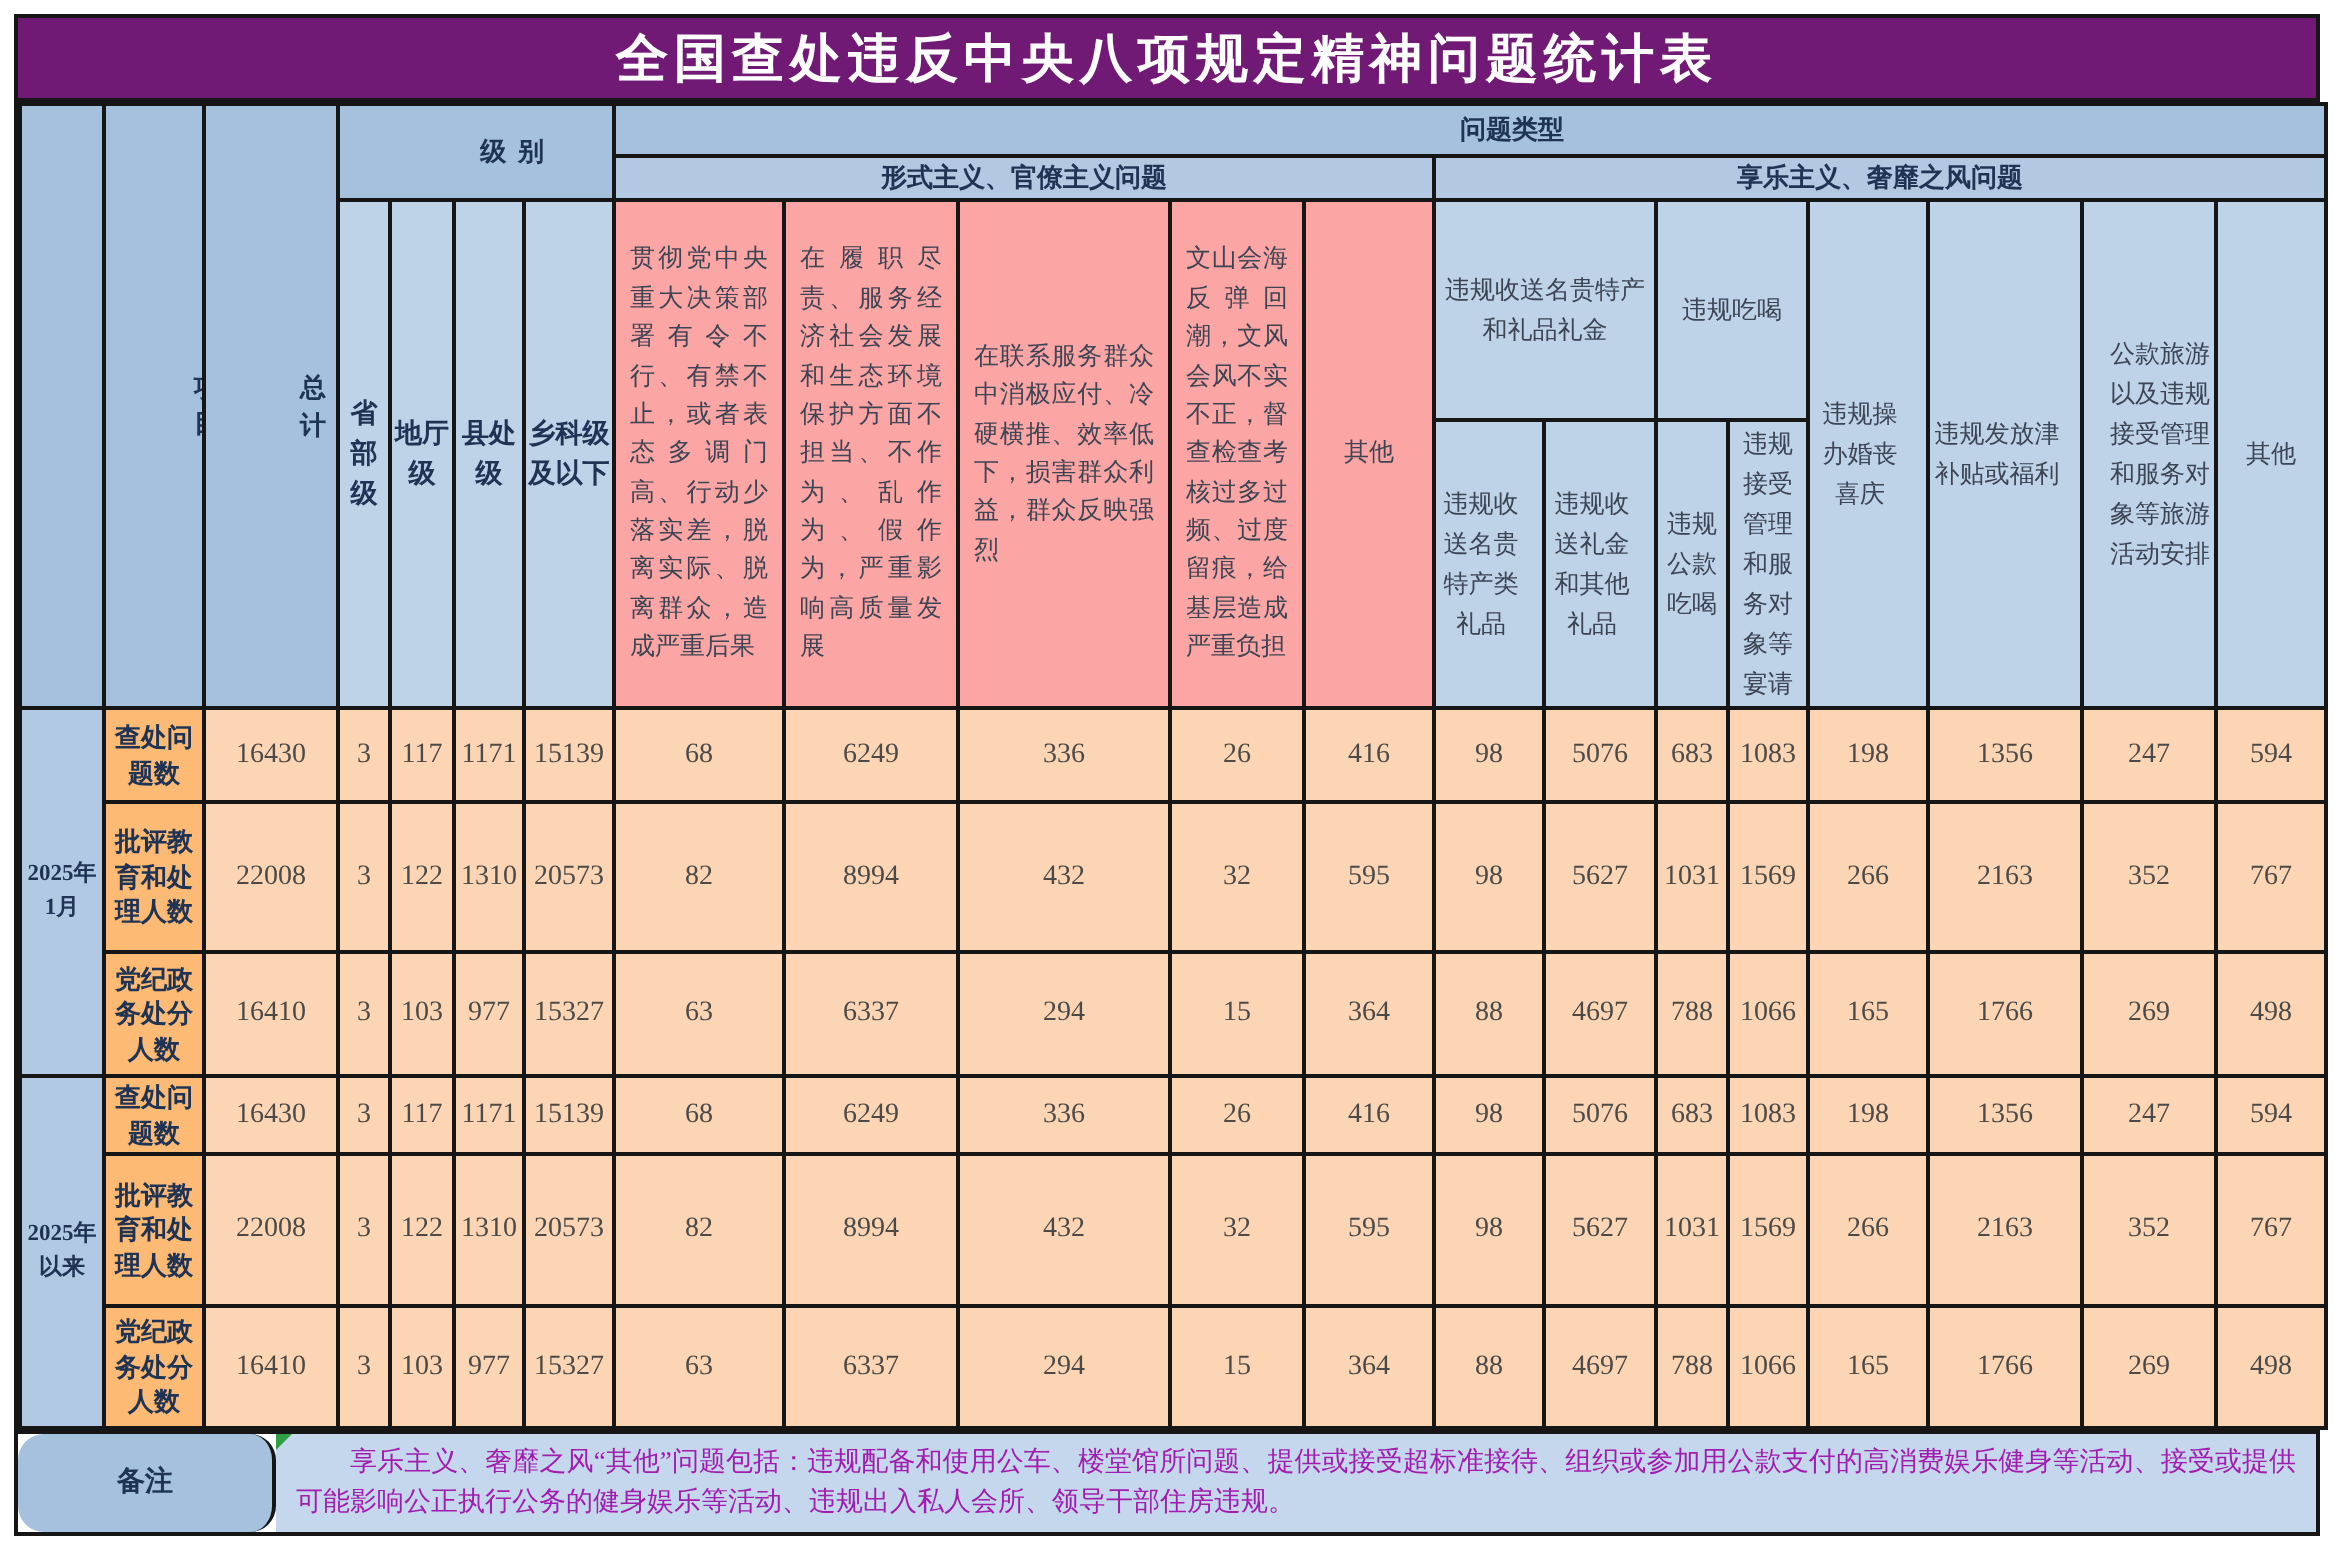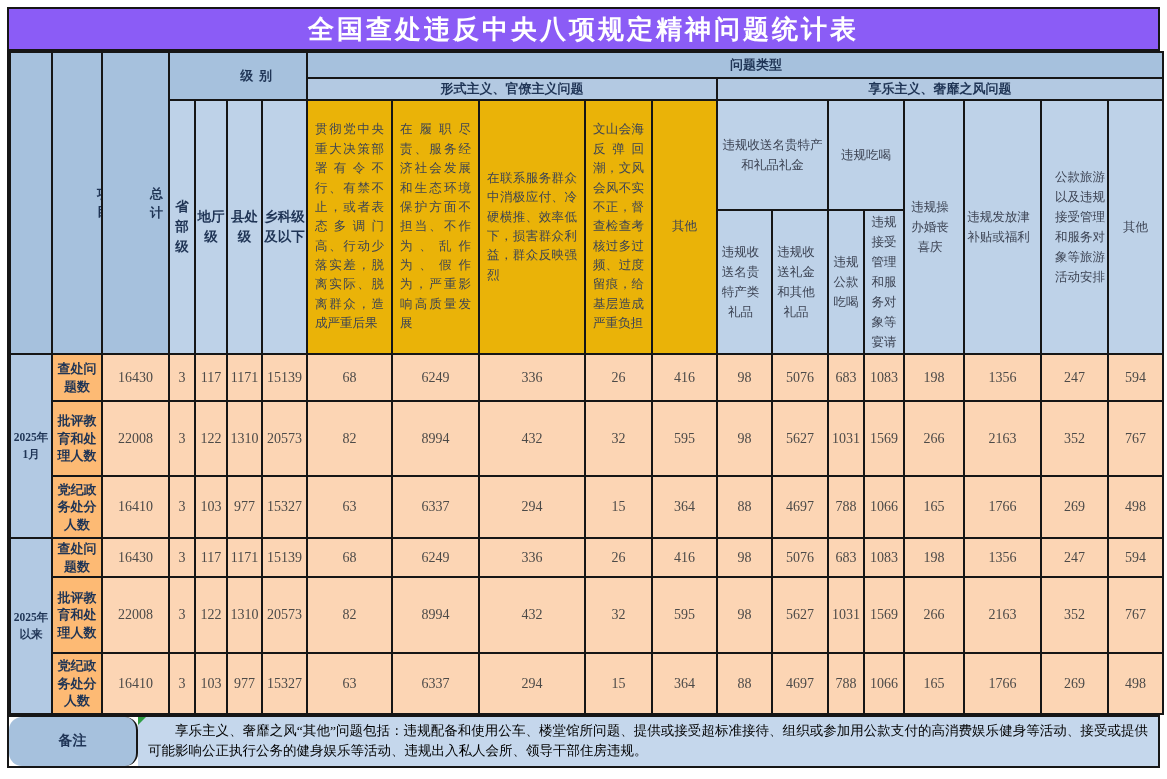--- a/index.html
+++ b/index.html
@@ -1,48 +1,48 @@
 <!DOCTYPE html>
 <html><head>
 <meta charset="utf-8">
 <style>
   html,body{margin:0;padding:0;background:#ffffff;width:1167px;height:779px;overflow:hidden;
     font-family:"Liberation Serif","DejaVu Serif",serif;}
   .sheet{position:absolute;left:7px;top:7px;width:1153px;}
   .frame{border:2px solid #161616;}
   
-  .titlebar{height:40px;background:#8b5cf6;display:flex;align-items:center;justify-content:center;
+  .titlebar{height:40px;background:#701a75;display:flex;align-items:center;justify-content:center;
     border-bottom:2px solid #161616;}
   .titlebar span{color:#ffffff;font-size:26px;font-weight:bold;letter-spacing:3px;}
   
   table{border-collapse:collapse;table-layout:fixed;width:100%;}
   td{border:2px solid #161616;padding:1px 2px;text-align:center;vertical-align:middle;
      color:#1f3455;font-size:13px;overflow:hidden;}
   .hA{height:26px}.hB{height:14px}.hC1{height:110px}.hC2{height:128px}
   .d1{height:47px}.d2{height:75px}.d3{height:62px}.d4{height:36px}.d5{height:76px}.d6{height:61px}
   .hdr{background:#a6c1dd;font-weight:bold;padding-left:44px;}
   .hdr2{background:#b3c9e2;font-weight:bold;}
-  .desc{background:#eab308;font-size:12.5px;line-height:1.55;text-align:justify;
+  .desc{background:#fca5a5;font-size:12.5px;line-height:1.55;text-align:justify;
         text-justify:inter-ideograph;color:#3d4454;padding:4px 7px;vertical-align:middle;}
   .ctr{text-align:center;color:#3d4454;font-weight:normal;}
   .group{background:#bed2e8;font-size:12.5px;color:#3d4454;line-height:1.6;}
   .lvl{background:#bed2e8;font-weight:bold;font-size:13.5px;line-height:1.5;padding:0;}
   .period{background:#b2c9e3;font-weight:bold;font-size:11.5px;line-height:1.45;padding:1px;}
   .item{background:#fdba74;font-weight:bold;font-size:13px;line-height:1.35;padding:1px;}
   .num{background:#fcd5b4;color:#4c4a48;font-size:14px;}
   .stack{display:inline-block;width:1.3em;line-height:1.5;}
   .sp{letter-spacing:0.45em;text-indent:0.45em;}
   .pad10{padding-right:10px;}
   .pad12{padding-left:13px;}
   
   .noterow{display:flex;border-top:2px solid #161616;min-height:45px;}
   .notelabel{width:127px;background:#a6c1dd;display:flex;align-items:center;justify-content:center;
     font-weight:bold;font-size:14px;color:#1f3455;border-right:2px solid #161616;flex:none;border-radius:13px;}
   .notebody{flex:1;background:#c5d7ec;position:relative;padding:4px 10px 4px 10px;
-    font-size:13.5px;line-height:1.5;color:#000000;text-align:justify;text-indent:2em;}
+    font-size:13.5px;line-height:1.5;color:#a21caf;text-align:justify;text-indent:2em;}
   .tri{position:absolute;left:0;top:0;width:0;height:0;
     border-top:8px solid #2f9e44;border-right:8px solid transparent;}
 </style>
 </head>
 <body>
 
 <div class="sheet">
   <div class="frame">
     <div class="titlebar">
       <span>全国查处违反中央八项规定精神问题统计表</span>

